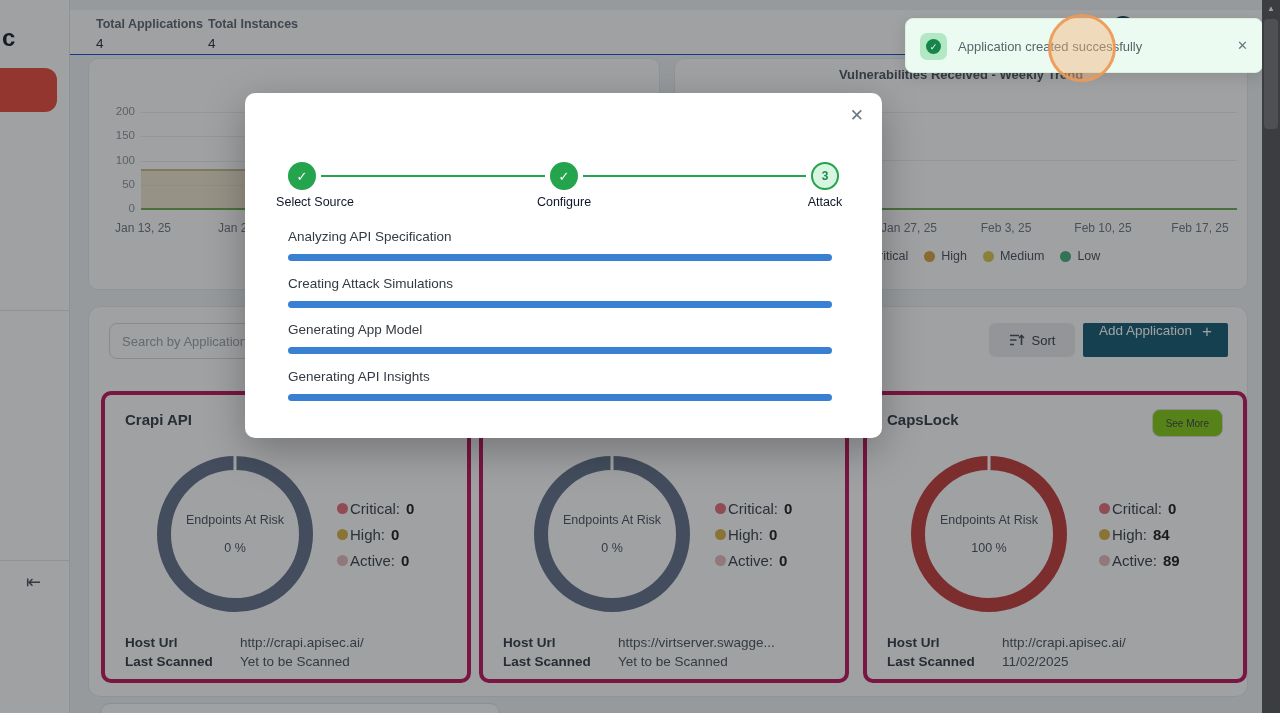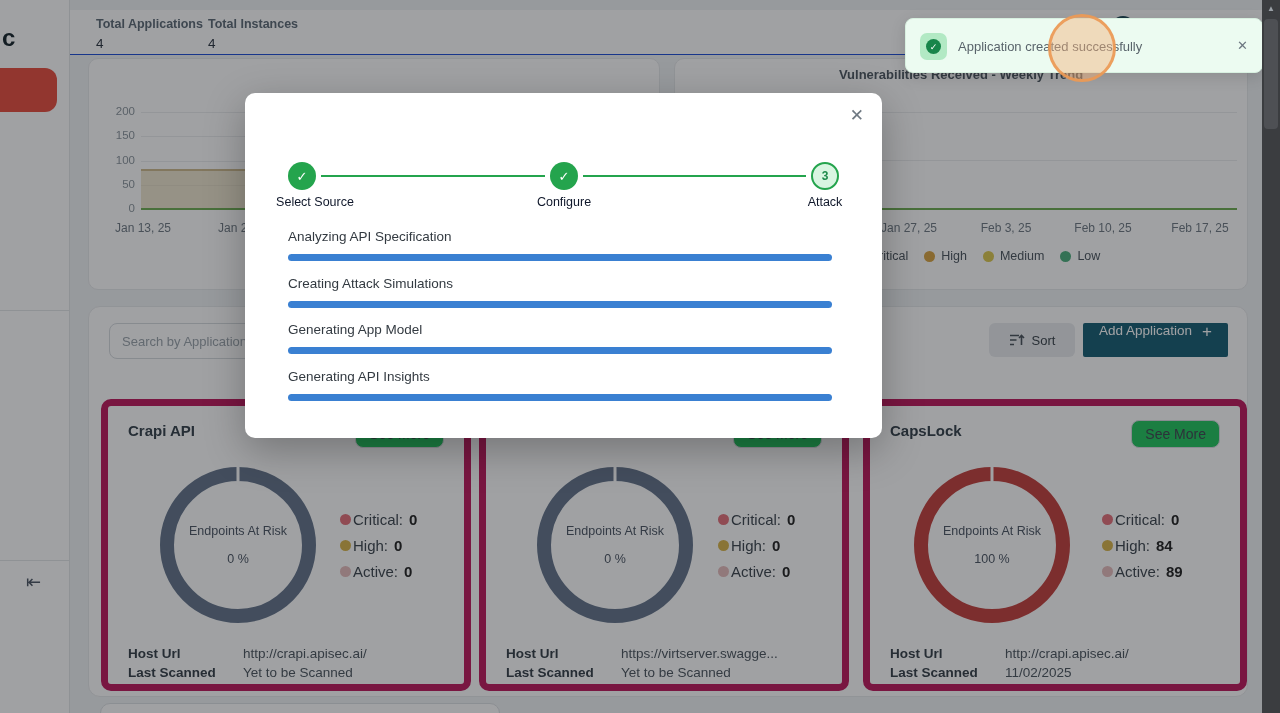--- a/index.html
+++ b/index.html
@@ -46,26 +46,26 @@
   .dot-high2{background:#d9b54a}.dot-active{background:#e7bcbc}
 
   
   .section{position:absolute;left:18px;top:306px;width:1160px;height:391px;background:#fff;border:1px solid #e7e9eb;border-radius:12px;}
   .search{position:absolute;left:20px;top:16px;width:260px;height:36px;border:1px solid #d6dade;border-radius:8px;padding:0 12px;font-size:13px;color:#3c454e;background:#fff;outline:none;}
   .search::placeholder{color:#9aa3ab;}
   .sort-btn{position:absolute;left:900px;top:16px;width:86px;height:34px;background:#e9ecef;border:none;border-radius:6px;display:flex;align-items:center;justify-content:center;gap:7px;font-size:13px;color:#3a424a;cursor:pointer;}
   .add-btn{position:absolute;left:994px;top:16px;width:145px;height:34px;background:#175e74;border:none;border-radius:2px;display:flex;align-items:flex-start;justify-content:center;gap:10px;font-size:13.5px;color:#fff;cursor:pointer;}
   .add-btn .plus{font-size:17px;line-height:1;}
 
-  .app-card{position:absolute;top:92px;height:292px;background:#fff;border:7px solid #be185d;border-radius:10px;}
+  .app-card{position:absolute;top:84px;height:292px;background:#fff;border:4px solid #be185d;border-radius:10px;}
   .ac1{left:12px;width:370px;}
   .ac2{left:390px;width:370px;}
   .ac3{left:774px;width:384px;}
   .ac-title{position:absolute;left:20px;top:16px;font-size:15px;font-weight:700;color:#34404a;}
-  .see-more{position:absolute;right:20px;top:14px;height:28px;padding:0 13px;background:#22c55e;border:1px solid #d9dde1;border-radius:8px;font-size:14px;color:#3f4750;cursor:pointer;text-align:right;}
+  .see-more{position:absolute;right:20px;top:14px;height:28px;padding:0 13px;background:#84cc16;border:1px solid #d9dde1;border-radius:8px;font-size:10px;color:#3f4750;cursor:pointer;text-align:right;}
   .donut{position:absolute;width:156px;height:156px;top:61px;}
   .ac1 .donut{left:52px}.ac2 .donut{left:51px}.ac3 .donut{left:44px}
   .ring{width:156px;height:156px;border-radius:50%;border:14px solid #64748b;display:flex;flex-direction:column;align-items:center;justify-content:center;gap:14px;}
   .ring-red{border-color:#c4403d;}
   .notch{position:absolute;top:0;left:50%;transform:translateX(-50%);width:3px;height:14px;background:#fff;}
   .ring .rl{font-size:12.5px;color:#4b5563;}
   .ring .rp{font-size:12.5px;color:#4b5563;}
   .ac-legend{position:absolute;left:232px;top:100px;}
   .ac-lg-row{display:flex;align-items:center;gap:2px;height:26px;font-size:15px;color:#3c454e;}
   .ac-lg-row b{color:#222;margin-left:4px;}

